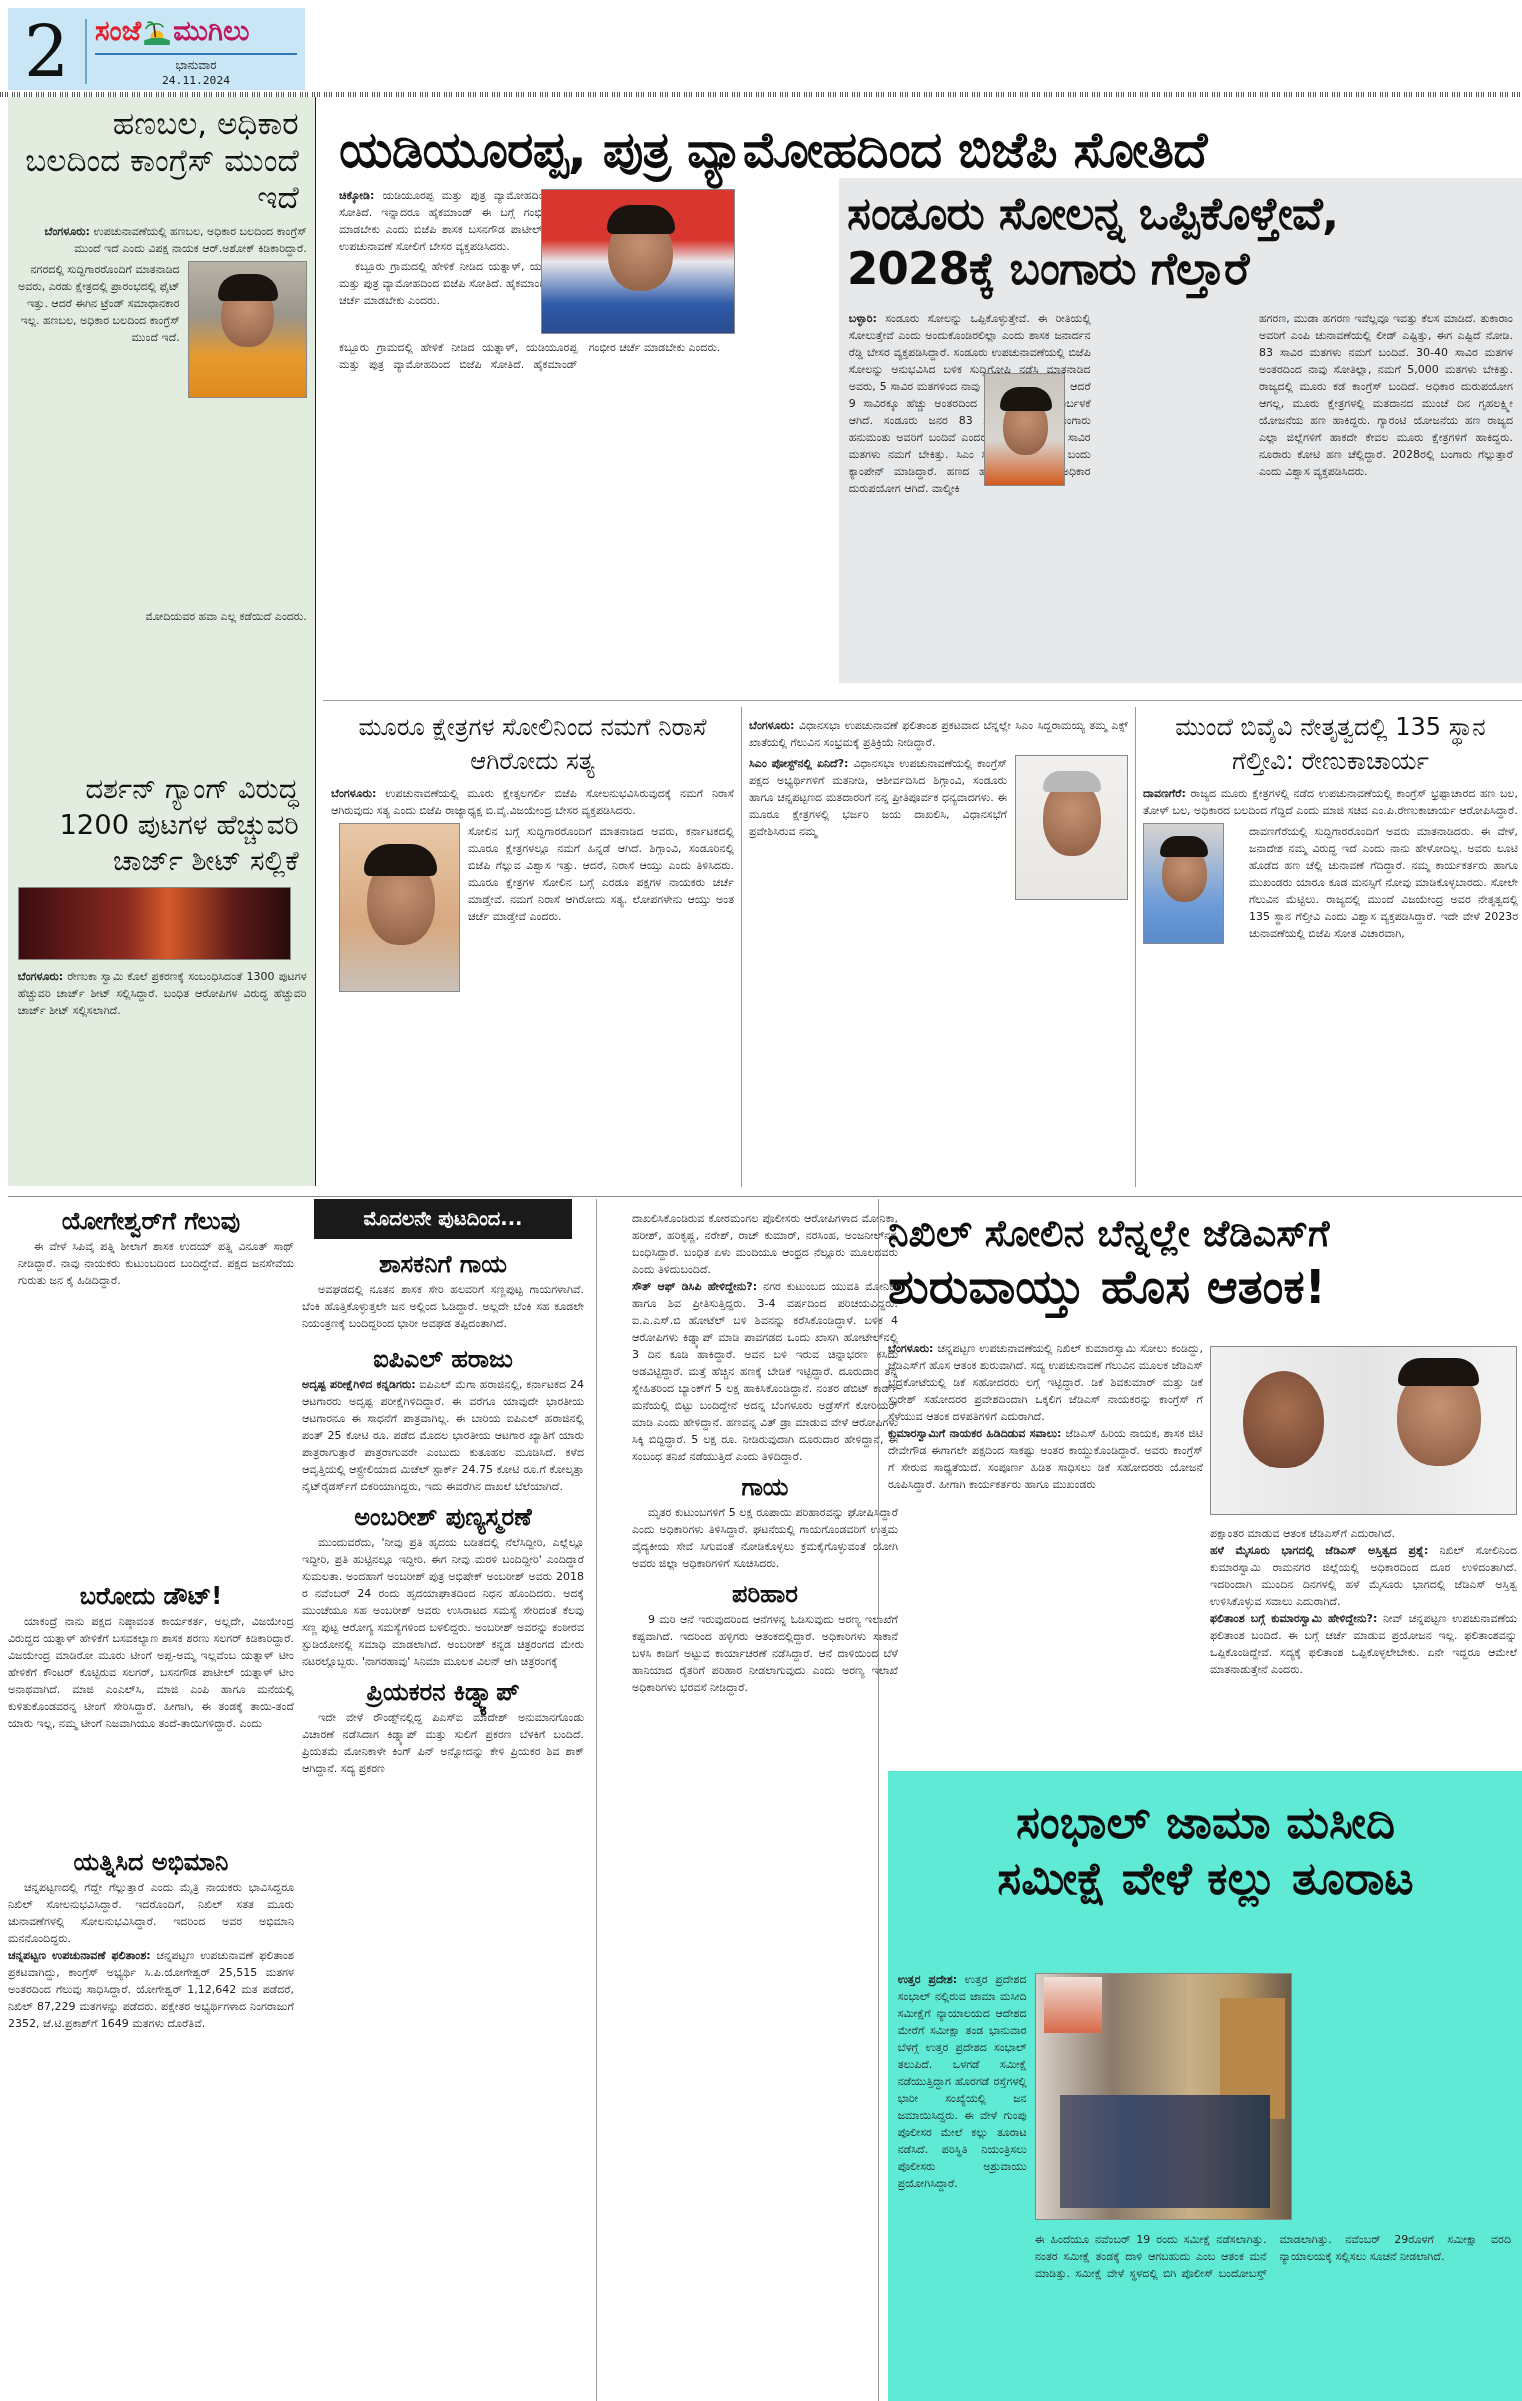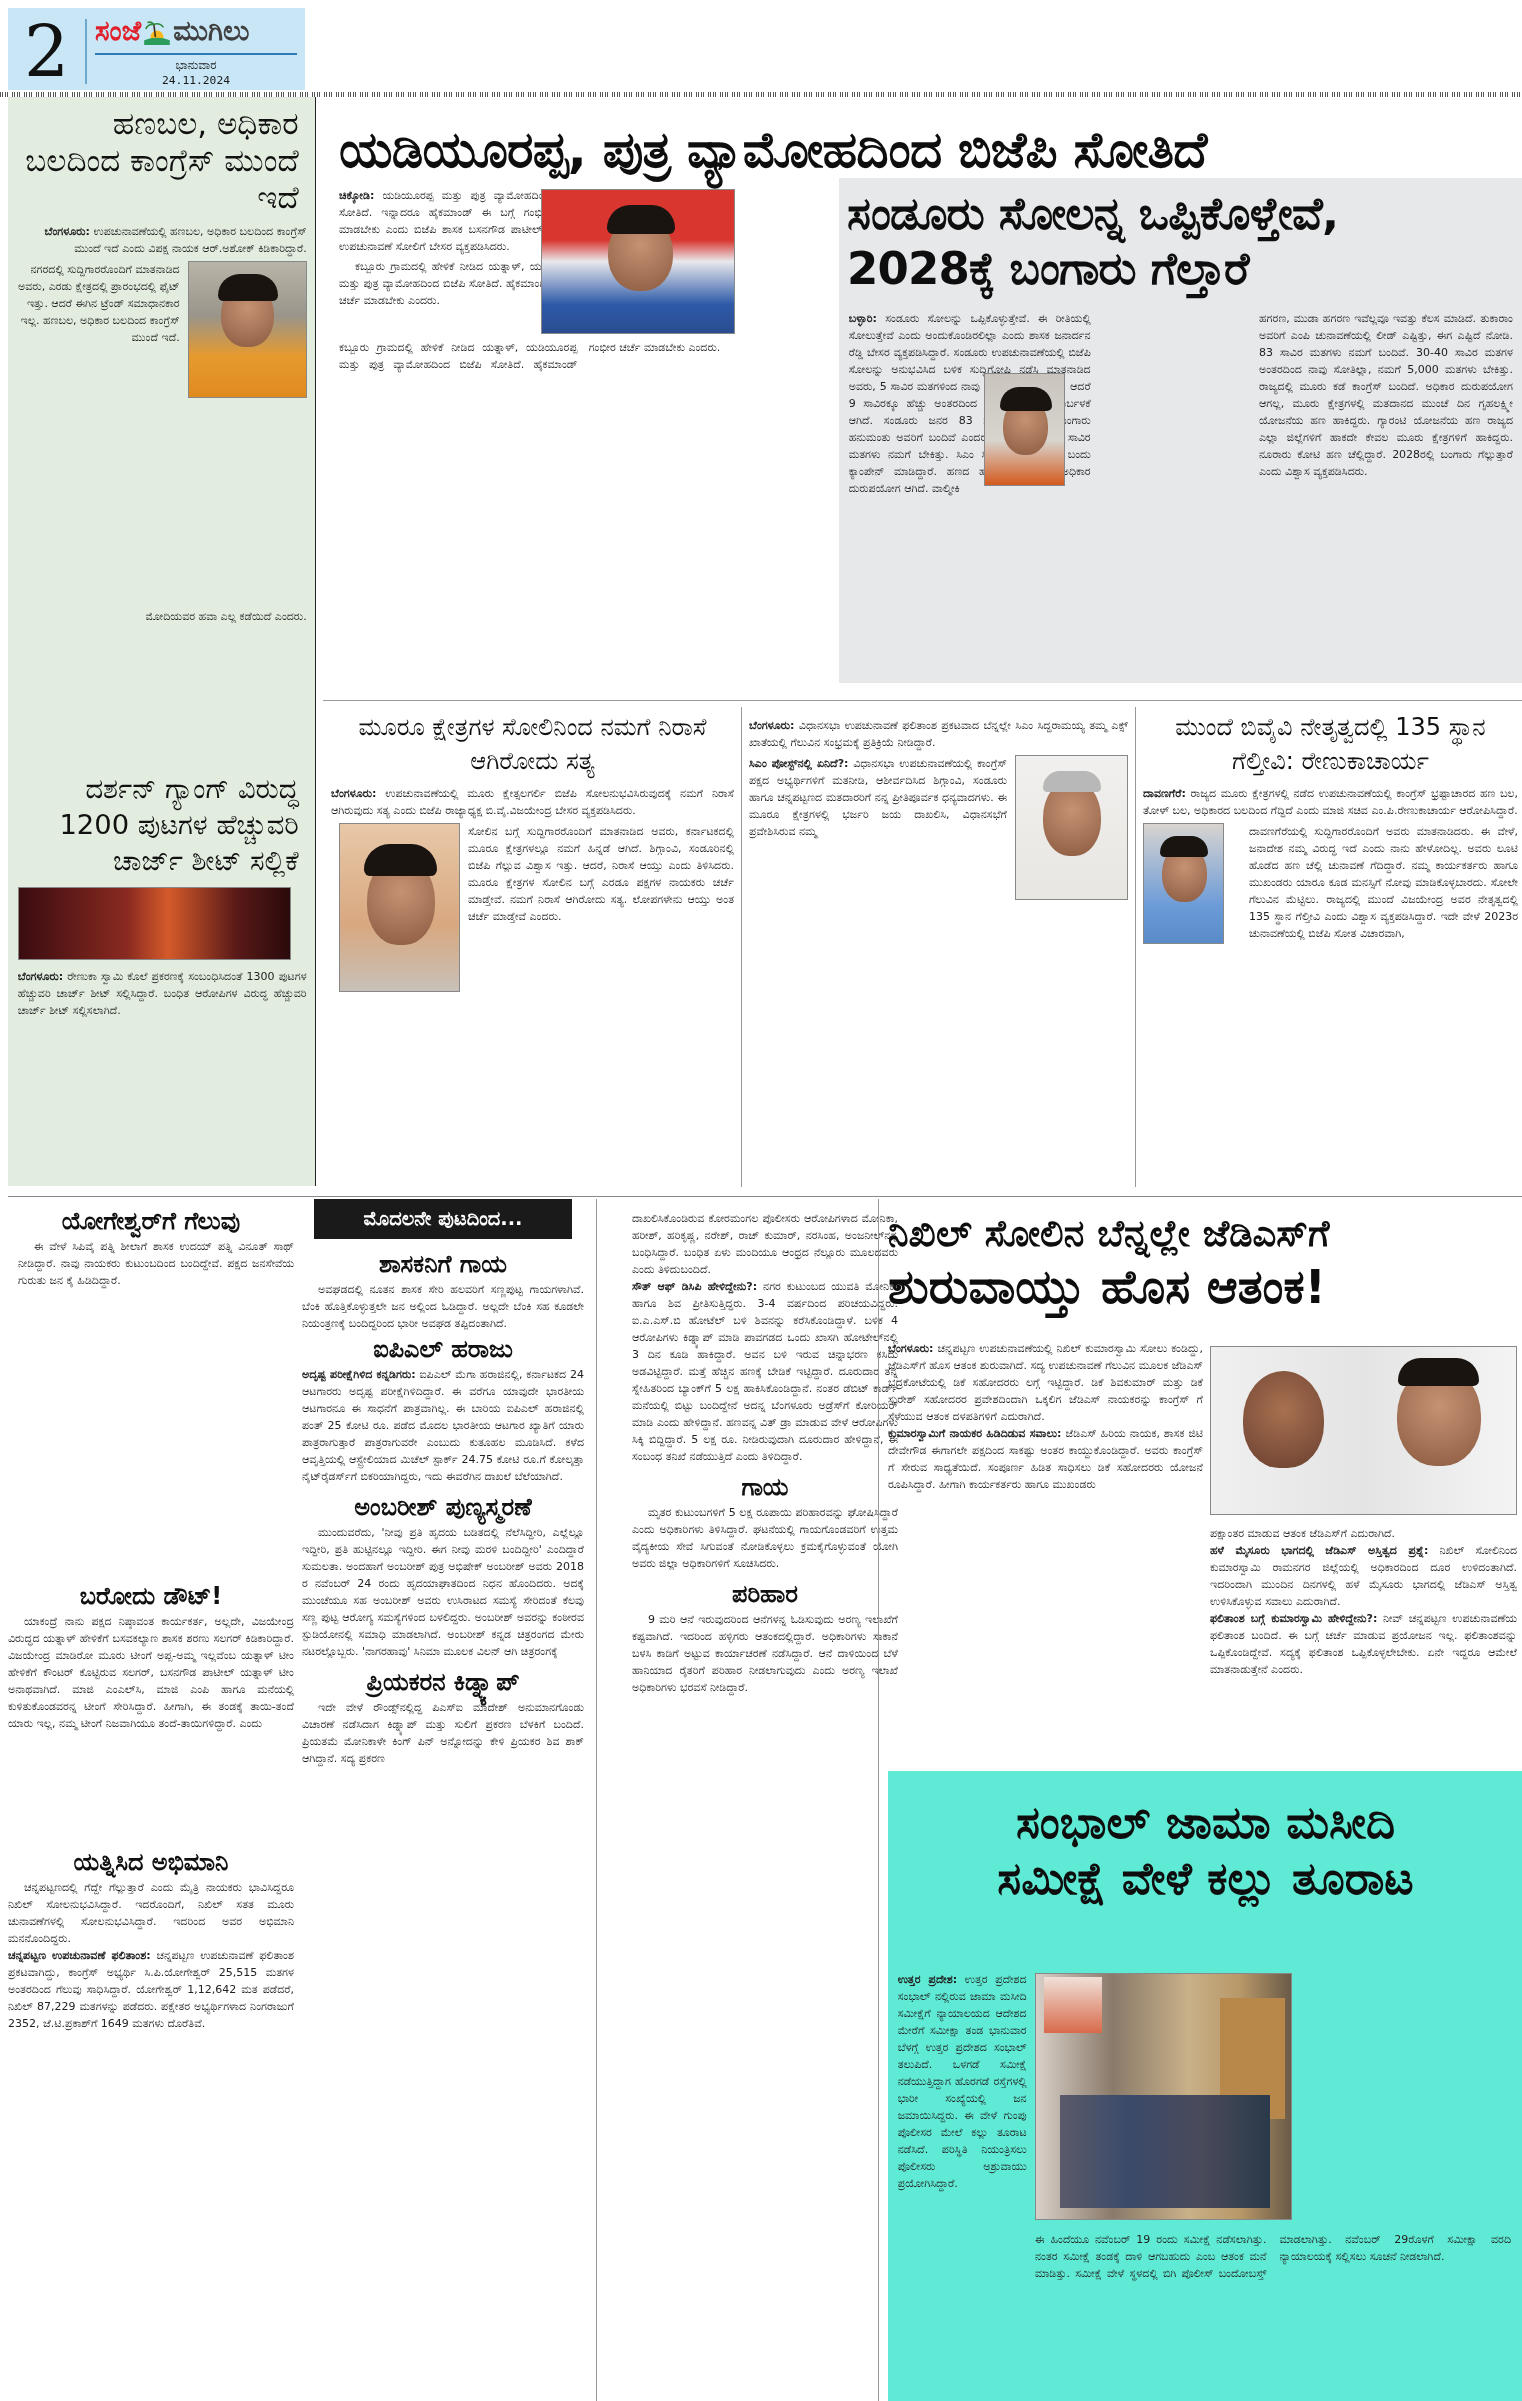--- a/index.html
+++ b/index.html
@@ -3,21 +3,21 @@
 <meta charset="utf-8">
 <style>
   * { box-sizing: border-box; margin: 0; padding: 0; }
   body { width: 1523px; height: 2401px; background: #ffffff; font-family: "DejaVu Sans", sans-serif; color: #1a1a1a; position: relative; overflow: hidden; }
   .abs { position: absolute; }
   .masthead { left: 8px; top: 8px; width: 297px; height: 82px; background: #c8e6f5; }
   .page-num { left: 16px; top: 6.5px; font-family: "DejaVu Serif", serif; font-size: 71px; line-height: 73px; color: #111; }
   .mast-rule { left: 77px; top: 11.3px; width: 1.6px; height: 65px; background: #6aa8cc; }
   .brand { left: 87px; top: 6.5px; font-size: 27.4px; font-weight: bold; white-space: nowrap; }
   .brand .b1 { color: #e0212b; }
-  .brand .b2 { color: #404040; font-family: Liberation Serif, serif; }
+  .brand .b2 { color: #be185d; font-family: Liberation Serif, serif; }
   .brand-sun { display: inline-block; width: 32px; height: 24px; vertical-align: middle; }
   .brand-line { left: 87px; top: 45px; width: 202px; height: 1.6px; background: #2e7ab8; }
   .mast-day { left: 87px; top: 50px; width: 202px; text-align: center; font-size: 12px; }
   .mast-date { left: 87px; top: 66px; width: 202px; text-align: center; font-family: "DejaVu Sans Mono", monospace; font-size: 11.3px; }
   .dotted-rule { left: 0; top: 92px; width: 1523px; height: 4.8px; background: repeating-linear-gradient(90deg, #555 0 0.8px, transparent 0.8px 2.4px); }
   .left-rail { left: 8px; top: 97px; width: 308px; height: 1089px; background: #e2ecdf; border-right: 1.6px solid #222; }
   .rail-head { text-align: right; font-size: 31px; line-height: 37px; color: #111; padding-right: 8px; }
   .body-text { font-size: 11px; line-height: 17px; color: #222; text-align: justify; }
   .body-text b { font-weight: bold; }
   .top-right-box { left: 839px; top: 178px; width: 683px; height: 505px; background: #e6e8ea; }
@@ -150,21 +150,21 @@
   <p class="body-text" style="text-indent:16px;">ಯಾಕಂದ್ರೆ ನಾನು ಪಕ್ಷದ ನಿಷ್ಠಾವಂತ ಕಾರ್ಯಕರ್ತ, ಅಲ್ಲದೇ, ವಿಜಯೇಂದ್ರ ವಿರುದ್ಧದ ಯತ್ನಾಳ್ ಹೇಳಿಕೆಗೆ ಬಸವಕಲ್ಯಾಣ ಶಾಸಕ ಶರಣು ಸಲಗರ್ ಕಿಡಿಕಾರಿದ್ದಾರೆ. ವಿಜಯೇಂದ್ರ ಮಾಡಿರೋ ಮೂರು ಟೀಂಗೆ ಅಪ್ಪ-ಅಮ್ಮ ಇಲ್ಲವೆಂಬ ಯತ್ನಾಳ್ ಟೀಂ ಹೇಳಿಕೆಗೆ ಕೌಂಟರ್ ಕೊಟ್ಟಿರುವ ಸಲಗರ್, ಬಸನಗೌಡ ಪಾಟೀಲ್ ಯತ್ನಾಳ್ ಟೀಂ ಅನಾಥವಾಗಿದೆ. ಮಾಜಿ ಎಂಎಲ್‌ಸಿ, ಮಾಜಿ ಎಂಪಿ ಹಾಗೂ ಮನೆಯಲ್ಲಿ ಕುಳಿತುಕೊಂಡವರನ್ನ ಟೀಂಗೆ ಸೇರಿಸಿದ್ದಾರೆ. ಹೀಗಾಗಿ, ಈ ತಂಡಕ್ಕೆ ತಾಯಿ-ತಂದೆ ಯಾರು ಇಲ್ಲ, ನಮ್ಮ ಟೀಂಗೆ ನಿಜವಾಗಿಯೂ ತಂದೆ-ತಾಯಿಗಳಿದ್ದಾರೆ. ಎಂದು</p>
   <div class="sub-head" style="margin-top:113px;">ಯತ್ನಿಸಿದ ಅಭಿಮಾನಿ</div>
   <p class="body-text" style="text-indent:16px;">ಚನ್ನಪಟ್ಟಣದಲ್ಲಿ ಗೆದ್ದೇ ಗೆಲ್ಲುತ್ತಾರೆ ಎಂದು ಮೈತ್ರಿ ನಾಯಕರು ಭಾವಿಸಿದ್ದರೂ ನಿಖಿಲ್ ಸೋಲನುಭವಿಸಿದ್ದಾರೆ. ಇದರೊಂದಿಗೆ, ನಿಖಿಲ್ ಸತತ ಮೂರು ಚುನಾವಣೆಗಳಲ್ಲಿ ಸೋಲನುಭವಿಸಿದ್ದಾರೆ. ಇದರಿಂದ ಅವರ ಅಭಿಮಾನಿ ಮನನೊಂದಿದ್ದರು.</p>
   <p class="body-text"><b>ಚನ್ನಪಟ್ಟಣ ಉಪಚುನಾವಣೆ ಫಲಿತಾಂಶ:</b> <span>ಚನ್ನಪಟ್ಟಣ ಉಪಚುನಾವಣೆ ಫಲಿತಾಂಶ ಪ್ರಕಟವಾಗಿದ್ದು, ಕಾಂಗ್ರೆಸ್ ಅಭ್ಯರ್ಥಿ ಸಿ.ಪಿ.ಯೋಗೇಶ್ವರ್ 25,515 ಮತಗಳ ಅಂತರದಿಂದ ಗೆಲುವು ಸಾಧಿಸಿದ್ದಾರೆ. ಯೋಗೇಶ್ವರ್ 1,12,642 ಮತ ಪಡೆದರೆ, ನಿಖಿಲ್ 87,229 ಮತಗಳನ್ನು ಪಡೆದರು. ಪಕ್ಷೇತರ ಅಭ್ಯರ್ಥಿಗಳಾದ ನಿಂಗರಾಜುಗೆ 2352, ಜೆ.ಟಿ.ಪ್ರಕಾಶ್‌ಗೆ 1649 ಮತಗಳು ದೊರೆತಿವೆ.</span></p>
 </div>
 
 <div class="abs" style="left:302px; top:1199px; width:282px;">
   <div class="banner-black" style="width:258px; margin:0 auto;">ಮೊದಲನೇ ಪುಟದಿಂದ...</div>
   <div class="sub-head" style="margin-top:8px;">ಶಾಸಕನಿಗೆ ಗಾಯ</div>
   <p class="body-text" style="text-indent:16px;">ಅವಘಡದಲ್ಲಿ ನೂತನ ಶಾಸಕ ಸೇರಿ ಹಲವರಿಗೆ ಸಣ್ಣಪುಟ್ಟ ಗಾಯಗಳಾಗಿವೆ. ಬೆಂಕಿ ಹೊತ್ತಿಕೊಳ್ಳುತ್ತಲೇ ಜನ ಅಲ್ಲಿಂದ ಓಡಿದ್ದಾರೆ. ಅಲ್ಲದೇ ಬೆಂಕಿ ಸಹ ಕೂಡಲೇ ನಿಯಂತ್ರಣಕ್ಕೆ ಬಂದಿದ್ದರಿಂದ ಭಾರೀ ಅವಘಡ ತಪ್ಪಿದಂತಾಗಿದೆ.</p>
-  <div class="sub-head" style="margin-top:0;">ಐಪಿಎಲ್ ಹರಾಜು</div>
+  <div class="sub-head" style="margin-top:10px;">ಐಪಿಎಲ್ ಹರಾಜು</div>
   <p class="body-text"><b>ಅದೃಷ್ಟ ಪರೀಕ್ಷೆಗಿಳಿದ ಕನ್ನಡಿಗರು:</b> <span>ಐಪಿಎಲ್ ಮೆಗಾ ಹರಾಜಿನಲ್ಲಿ, ಕರ್ನಾಟಕದ 24 ಆಟಗಾರರು ಅದೃಷ್ಟ ಪರೀಕ್ಷೆಗಿಳಿದಿದ್ದಾರೆ. ಈ ವರೆಗೂ ಯಾವುದೇ ಭಾರತೀಯ ಆಟಗಾರನೂ ಈ ಸಾಧನೆಗೆ ಪಾತ್ರವಾಗಿಲ್ಲ. ಈ ಬಾರಿಯ ಐಪಿಎಲ್ ಹರಾಜಿನಲ್ಲಿ ಪಂತ್ 25 ಕೋಟಿ ರೂ. ಪಡೆದ ಮೊದಲ ಭಾರತೀಯ ಆಟಗಾರ ಖ್ಯಾತಿಗೆ ಯಾರು ಪಾತ್ರರಾಗುತ್ತಾರೆ ಪಾತ್ರರಾಗುವರೇ ಎಂಬುದು ಕುತೂಹಲ ಮೂಡಿಸಿದೆ. ಕಳೆದ ಆವೃತ್ತಿಯಲ್ಲಿ ಆಸ್ಟ್ರೇಲಿಯಾದ ಮಿಚೆಲ್ ಸ್ಟಾರ್ಕ್ 24.75 ಕೋಟಿ ರೂ.ಗೆ ಕೋಲ್ಕತ್ತಾ ನೈಟ್‌ರೈಡರ್ಸ್‌ಗೆ ಬಿಕರಿಯಾಗಿದ್ದರು, ಇದು ಈವರೆಗಿನ ದಾಖಲೆ ಬೆಲೆಯಾಗಿದೆ.</span></p>
   <div class="sub-head" style="margin-top:4.8px;">ಅಂಬರೀಶ್ ಪುಣ್ಯಸ್ಮರಣೆ</div>
   <p class="body-text" style="text-indent:16px;">ಮುಂದುವರೆದು, 'ನೀವು ಪ್ರತಿ ಹೃದಯ ಬಡಿತದಲ್ಲಿ ನೆಲೆಸಿದ್ದೀರಿ, ಎಲ್ಲೆಲ್ಲೂ ಇದ್ದೀರಿ, ಪ್ರತಿ ಹುಟ್ಟಿನಲ್ಲೂ ಇದ್ದೀರಿ. ಈಗ ನೀವು ಮರಳಿ ಬಂದಿದ್ದೀರಿ' ಎಂದಿದ್ದಾರೆ ಸುಮಲತಾ. ಅಂದಹಾಗೆ ಅಂಬರೀಶ್ ಪುತ್ರ ಅಭಿಷೇಕ್ ಅಂಬರೀಶ್ ಅವರು 2018 ರ ನವೆಂಬರ್ 24 ರಂದು ಹೃದಯಾಘಾತದಿಂದ ನಿಧನ ಹೊಂದಿದರು. ಅದಕ್ಕೆ ಮುಂಚೆಯೂ ಸಹ ಅಂಬರೀಶ್ ಅವರು ಉಸಿರಾಟದ ಸಮಸ್ಯೆ ಸೇರಿದಂತೆ ಕೆಲವು ಸಣ್ಣ ಪುಟ್ಟ ಆರೋಗ್ಯ ಸಮಸ್ಯೆಗಳಿಂದ ಬಳಲಿದ್ದರು. ಅಂಬರೀಶ್ ಅವರನ್ನು ಕಂಠೀರವ ಸ್ಟುಡಿಯೋನಲ್ಲಿ ಸಮಾಧಿ ಮಾಡಲಾಗಿದೆ. ಅಂಬರೀಶ್ ಕನ್ನಡ ಚಿತ್ರರಂಗದ ಮೇರು ನಟರಲ್ಲೊಬ್ಬರು. 'ನಾಗರಹಾವು' ಸಿನಿಮಾ ಮೂಲಕ ವಿಲನ್ ಆಗಿ ಚಿತ್ರರಂಗಕ್ಕೆ</p>
   <div class="sub-head" style="margin-top:4.8px;">ಪ್ರಿಯಕರನ ಕಿಡ್ನ್ಯಾಪ್</div>
   <p class="body-text" style="text-indent:16px;">ಇದೇ ವೇಳೆ ರೌಂಡ್ಸ್‌ನಲ್ಲಿದ್ದ ಪಿಎಸ್‌ಐ ಮಾದೇಶ್ ಅನುಮಾನಗೊಂಡು ವಿಚಾರಣೆ ನಡೆಸಿದಾಗ ಕಿಡ್ನ್ಯಾಪ್ ಮತ್ತು ಸುಲಿಗೆ ಪ್ರಕರಣ ಬೆಳಕಿಗೆ ಬಂದಿದೆ. ಪ್ರಿಯತಮೆ ಮೋನಿಕಾಳೇ ಕಿಂಗ್ ಪಿನ್ ಅನ್ನೋದನ್ನು ಕೇಳಿ ಪ್ರಿಯಕರ ಶಿವ ಶಾಕ್ ಆಗಿದ್ದಾನೆ. ಸದ್ಯ ಪ್ರಕರಣ</p>
 </div>
 
 <div class="abs vrule" style="left:596px; top:1199px; height:1202px;"></div>
 
 <div class="abs" style="left:604px; top:1210px; width:266px;margin-left:28px;">

